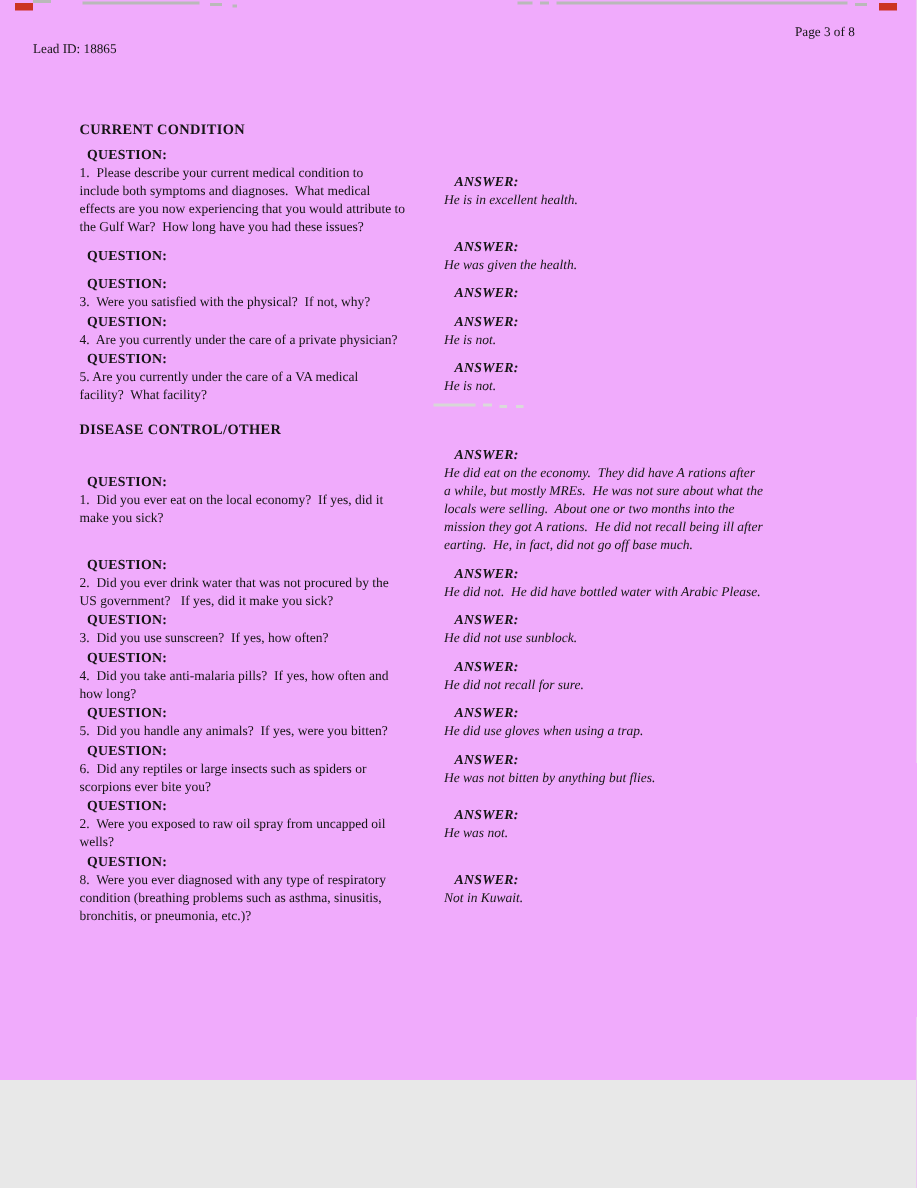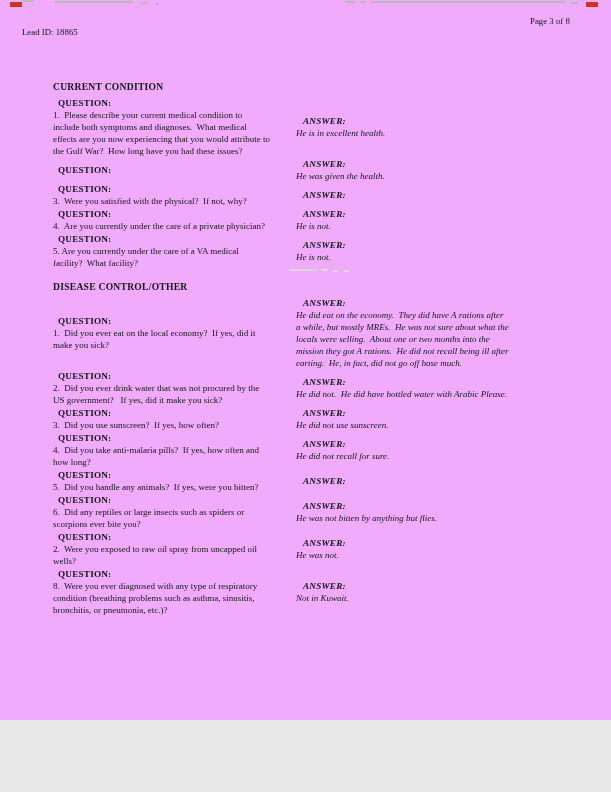--- a/index.html
+++ b/index.html
@@ -183,21 +183,21 @@
         </div>
       </div>
 
       <div class="row">
         <div class="qcol">
           <div class="lbl">QUESTION:</div>
           <div class="txt">3.  Did you use sunscreen?  If yes, how often?</div>
         </div>
         <div class="acol">
           <div class="lbl">ANSWER:</div>
-          <div class="txt">He did not use sunscreen.</div>
+          <div class="txt">He did not use sunblock.</div>
         </div>
       </div>
 
       <div class="row">
         <div class="qcol">
           <div class="lbl">QUESTION:</div>
           <div class="txt">4.  Did you take anti-malaria pills?  If yes, how often and
 how long?</div>
         </div>
         <div class="acol">
@@ -206,20 +206,21 @@
         </div>
       </div>
 
       <div class="row">
         <div class="qcol">
           <div class="lbl">QUESTION:</div>
           <div class="txt">5.  Did you handle any animals?  If yes, were you bitten?</div>
         </div>
         <div class="acol">
           <div class="lbl">ANSWER:</div>
+          <div class="txt">He did use gloves when using a trap.</div>
         </div>
       </div>
 
       <div class="row">
         <div class="qcol">
           <div class="lbl">QUESTION:</div>
           <div class="txt">6.  Did any reptiles or large insects such as spiders or
 scorpions ever bite you?</div>
         </div>
         <div class="acol">

